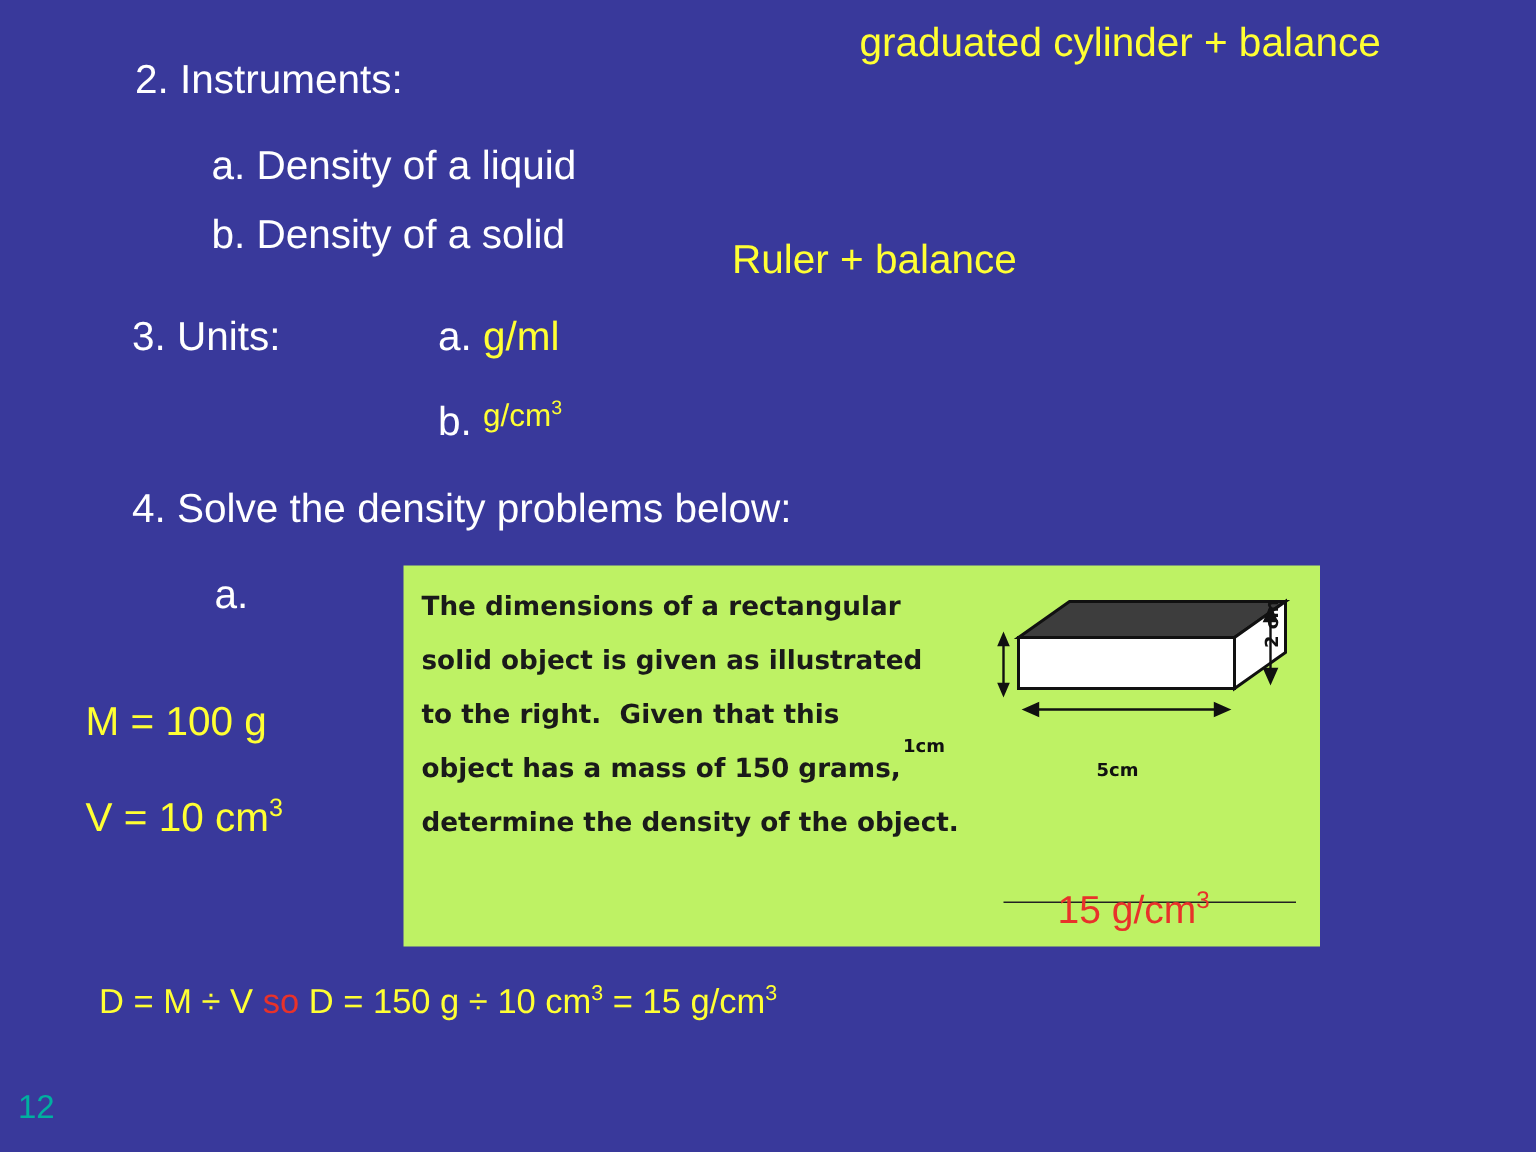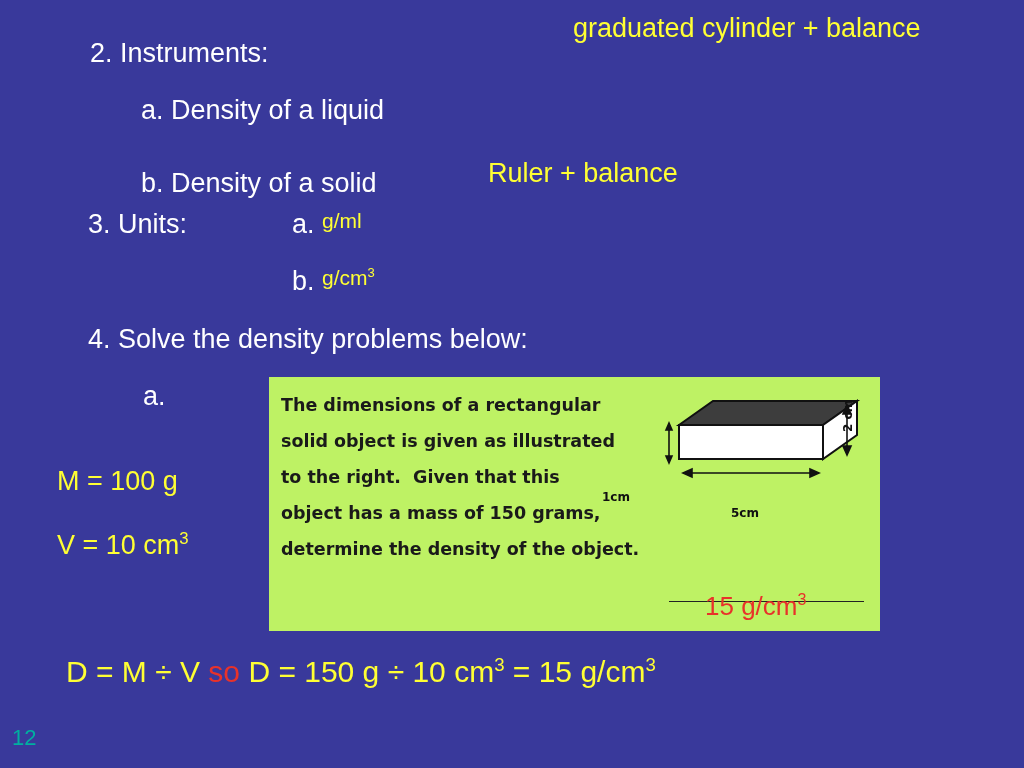--- a/index.html
+++ b/index.html
@@ -24,38 +24,38 @@
     white-space: pre;
     line-height: 1.12;
   }
   .white { color: #ffffff; margin-left: 28px; }
   .yellow { color: #ffff33; }
   .red { color: #e8322a; }
   .teal { color: #00b0a0; }
 
   #line-instruments { left: 62px;  top: 38px;  font-size: 27px; }
   #line-liquid      { left: 113px; top: 95px;  font-size: 27px; }
-  #line-solid       { left: 113px; top: 168px; font-size: 27px; }
+  #line-solid       { left: 113px; top: 141px; font-size: 27px; }
   #line-units       { left: 60px;  top: 209px; font-size: 27px; }
   #line-units-a     { left: 264px; top: 209px; font-size: 27px; }
   #line-units-b     { left: 264px; top: 266px; font-size: 27px; }
   #line-solve       { left: 60px;  top: 324px; font-size: 27px; }
   #line-a           { left: 115px; top: 381px; font-size: 27px; }
 
   #ann-cylinder {
     left: 573px; top: 13px; font-size: 27px; width: 400px; white-space: normal;
   }
   #ann-ruler   { left: 488px; top: 158px; font-size: 27px; }
-  #val-gml     { left: 322px; top: 209px; font-size: 21px; }
+  #val-gml     { left: 322px; top: 209px; font-size: 27px; }
   #val-gcm3    { left: 322px; top: 266px; font-size: 21px; }
 
   #mass-line   { left: 57px; top: 466px; font-size: 27px; }
   #vol-line    { left: 57px; top: 530px; font-size: 27px; }
 
-  #final-eq    { left: 66px; top: 655px; font-size: 30px; }
+  #final-eq    { left: 66px; top: 655px; font-size: 23px; }
   #slide-num   { left: 12px; top: 726px; font-size: 22px; }
 
   sup { font-size: 0.62em; vertical-align: super; line-height: 0; }
 
   
   .figure {
     position: absolute;
     left: 269px;
     top: 377px;
     width: 611px;

